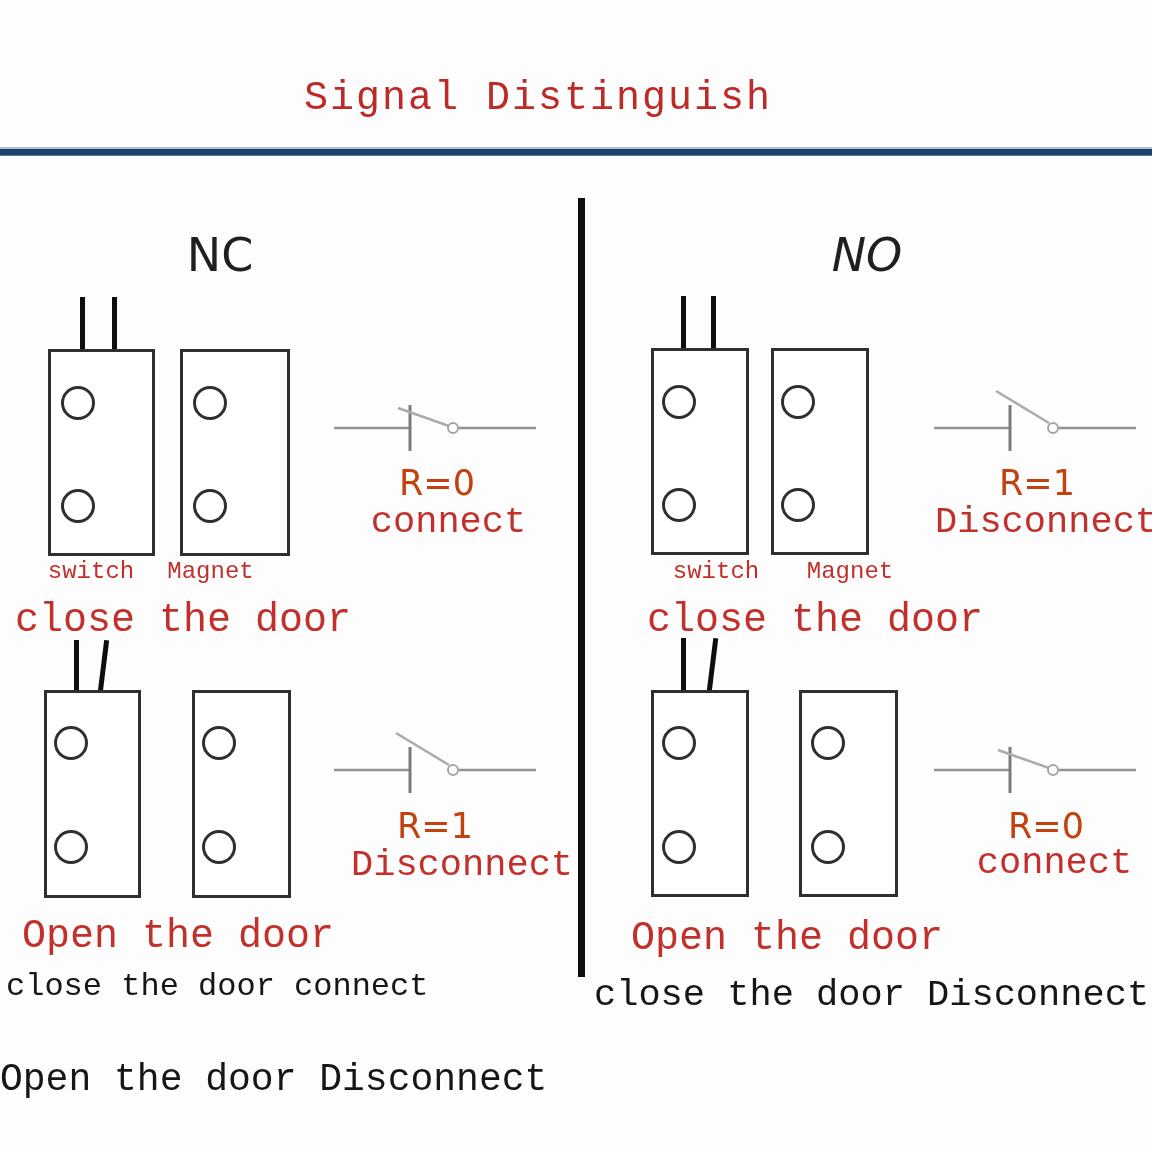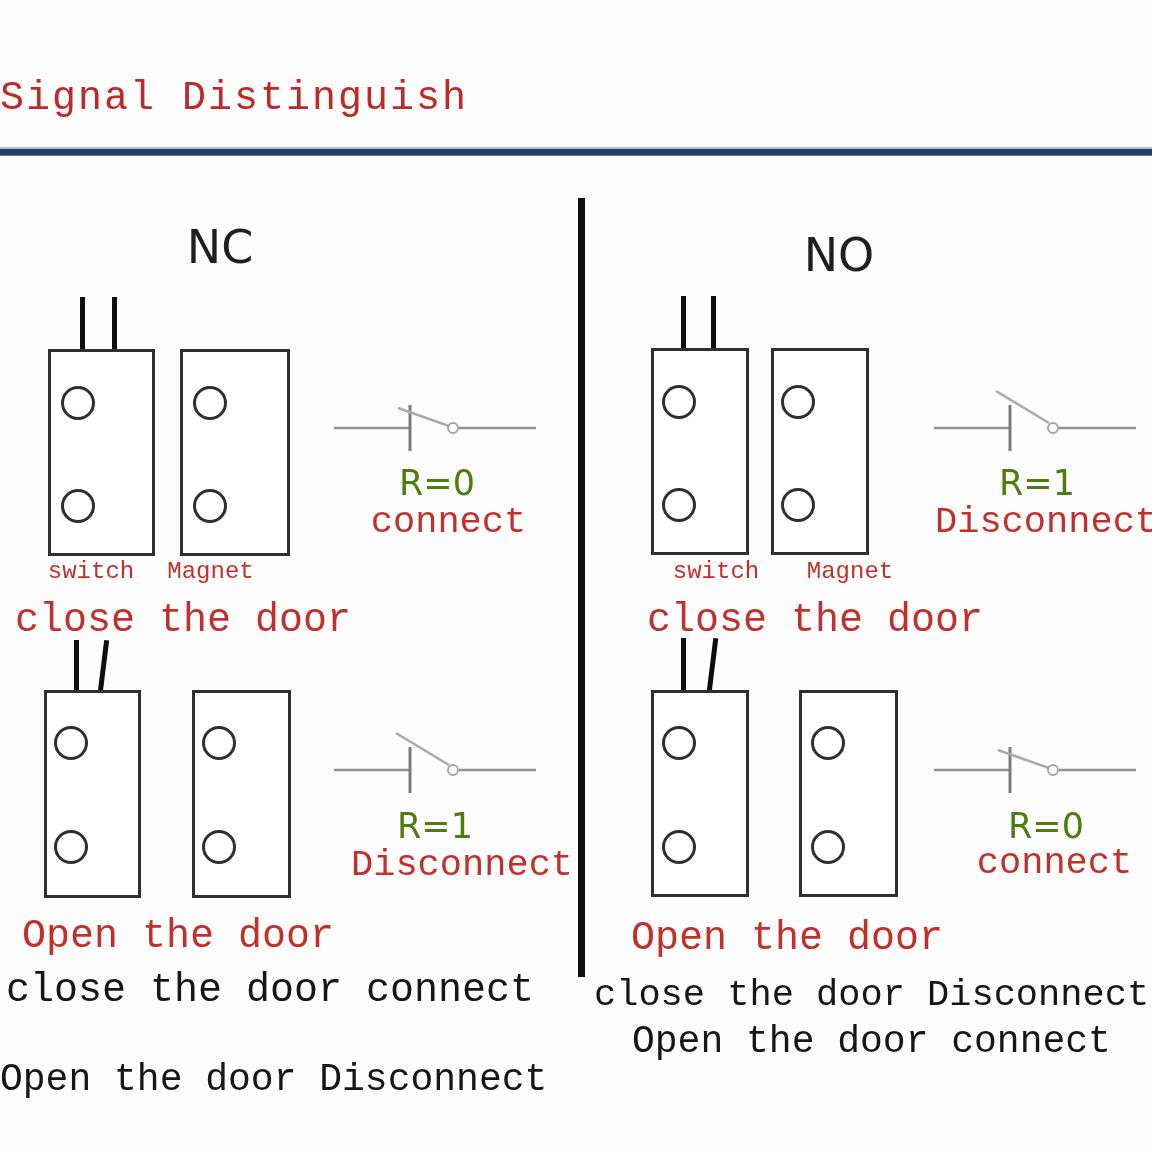--- a/index.html
+++ b/index.html
@@ -8,21 +8,21 @@
     --border:#2f2f2f;
     --wire:#949494;
   }
   html,body{margin:0;padding:0;background:#ffffff;}
   .canvas{
     position:relative;width:1152px;height:1152px;background:#fdfdfd;overflow:hidden;
     font-family:"Liberation Mono","DejaVu Sans Mono",monospace;color:var(--ink);
   }
   .abs{position:absolute;}
   .title{
-    top:76px;left:0;width:1076px;
+    top:76px;left:0;width:1076px;text-align:center;
     font-size:40px;letter-spacing:2px;color:#bd2a27;white-space:nowrap;
   }
   .blue-rule{
     top:147px;left:0;width:1152px;height:9px;
     background:linear-gradient(#aebfd4 0 2px,#1e3f69 2px 8px,#56749e 8px 9px);
   }
   .v-divider{left:578px;top:198px;width:7px;height:779px;background:#0e0e0e;}
   .col-heading{
     font-family:"DejaVu Sans","Liberation Sans",sans-serif;
     font-size:46px;color:#1f1f1f;width:110px;text-align:center;white-space:nowrap;
@@ -35,35 +35,35 @@
     background:#fff;box-sizing:border-box;
   }
   .pin{width:5px;background:#0e0e0e;}
   .pin.tilt{transform:rotate(7deg);}
   .red-label{color:var(--red);text-align:center;white-space:nowrap;}
   .lbl-part{font-size:24px;}
   .lbl-caption{font-size:40px;}
   .lbl-result{font-size:37px;}
   .r-value{
     font-family:"DejaVu Sans","Liberation Sans",sans-serif;
-    font-size:35px;color:#4d7c0f;width:80px;text-align:center;white-space:nowrap;
+    font-size:35px;color:#c2410c;width:80px;text-align:center;white-space:nowrap;
   }
   .summary{color:#161616;white-space:nowrap;}
   .sw-symbol{width:210px;height:78px;}
 </style>
 </head>
 <body>
 
 <div class="canvas">
 
   <div class="abs title">Signal Distinguish</div>
   <div class="abs blue-rule"></div>
   <div class="abs v-divider"></div>
 
-  <div class="abs col-heading" style="left:165px;top:220px;">NC</div>
+  <div class="abs col-heading" style="left:165px;top:228px;">NC</div>
 
   <div class="abs pin" style="left:80px;top:297px;height:55px;"></div>
   <div class="abs pin" style="left:112px;top:297px;height:55px;"></div>
   <div class="abs sensor-rect" style="left:48px;top:349px;width:107px;height:207px;"></div>
   <div class="abs hole" style="left:61px;top:386px;"></div>
   <div class="abs hole" style="left:61px;top:489px;"></div>
   <div class="abs sensor-rect" style="left:180px;top:349px;width:110px;height:207px;"></div>
   <div class="abs hole" style="left:193px;top:386px;"></div>
   <div class="abs hole" style="left:193px;top:489px;"></div>
   <div class="abs red-label lbl-part" style="left:36px;top:558px;width:110px;">switch</div>
@@ -93,24 +93,24 @@
   <svg class="abs sw-symbol" style="left:330px;top:730px;" viewBox="0 0 210 78">
     <line x1="4" y1="40" x2="80" y2="40" stroke="#949494" stroke-width="2.5"></line>
     <line x1="80" y1="17" x2="80" y2="63" stroke="#7a7a7a" stroke-width="3"></line>
     <line x1="119" y1="35" x2="66" y2="3" stroke="#ababab" stroke-width="2.5"></line>
     <circle cx="123" cy="40" r="5" fill="#ffffff" stroke="#a5a5a5" stroke-width="2"></circle>
     <line x1="129" y1="40" x2="206" y2="40" stroke="#949494" stroke-width="2.5"></line>
   </svg>
   <div class="abs r-value" style="left:395px;top:806px;">R=1</div>
   <div class="abs red-label lbl-result" style="left:351px;top:844px;width:200px;">Disconnect</div>
 
-  <div class="abs summary" style="left:6px;top:968px;font-size:40px;">close the door connect</div>
+  <div class="abs summary" style="left:6px;top:968px;font-size:32px;">close the door connect</div>
   <div class="abs summary" style="left:0px;top:1058px;font-size:38px;">Open the door Disconnect</div>
 
-  <div class="abs col-heading" style="left:784px;top:228px;">NO</div>
+  <div class="abs col-heading" style="left:812px;top:228px;font-style:italic;">NO</div>
 
   <div class="abs pin" style="left:681px;top:296px;height:54px;"></div>
   <div class="abs pin" style="left:711px;top:296px;height:54px;"></div>
   <div class="abs sensor-rect" style="left:651px;top:348px;width:98px;height:207px;"></div>
   <div class="abs hole" style="left:662px;top:385px;"></div>
   <div class="abs hole" style="left:662px;top:488px;"></div>
   <div class="abs sensor-rect" style="left:771px;top:348px;width:98px;height:207px;"></div>
   <div class="abs hole" style="left:781px;top:385px;"></div>
   <div class="abs hole" style="left:781px;top:488px;"></div>
   <div class="abs red-label lbl-part" style="left:660px;top:558px;width:112px;">switch</div>
@@ -141,15 +141,14 @@
     <line x1="4" y1="40" x2="80" y2="40" stroke="#949494" stroke-width="2.5"></line>
     <line x1="80" y1="17" x2="80" y2="63" stroke="#7a7a7a" stroke-width="3"></line>
     <line x1="68" y1="20" x2="119" y2="38" stroke="#ababab" stroke-width="2.5"></line>
     <circle cx="123" cy="40" r="5" fill="#ffffff" stroke="#a5a5a5" stroke-width="2"></circle>
     <line x1="129" y1="40" x2="206" y2="40" stroke="#949494" stroke-width="2.5"></line>
   </svg>
   <div class="abs r-value" style="left:1006px;top:806px;">R=0</div>
   <div class="abs red-label lbl-result" style="left:967px;top:842px;width:175px;">connect</div>
 
   <div class="abs summary" style="left:594px;top:974px;font-size:37px;">close the door Disconnect</div>
-  <div class="abs summary" style="left:632px;top:1020px;font-size:38px;">Open the door connect</div>
 
 </div>
 
 </body></html>

